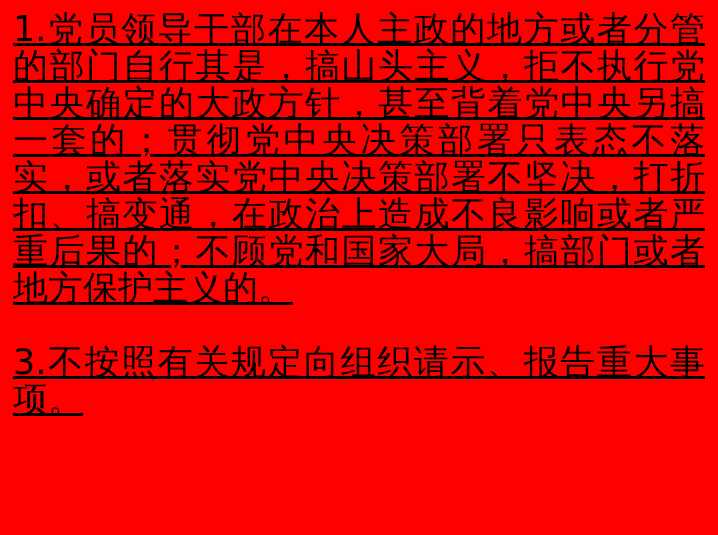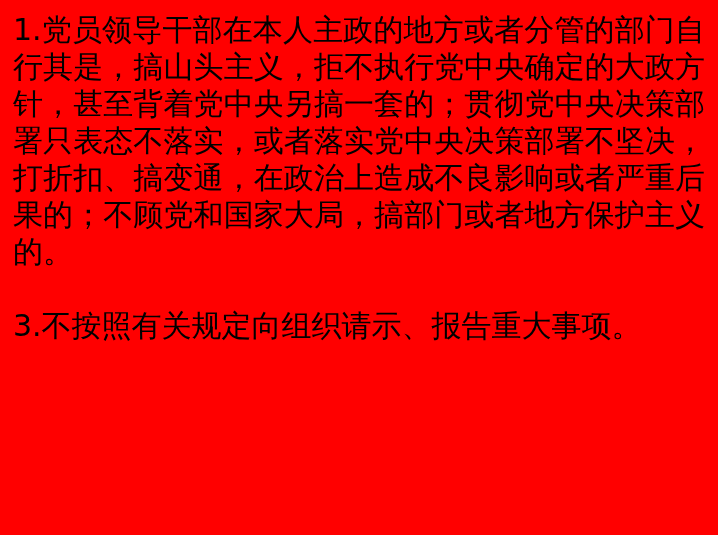--- a/index.html
+++ b/index.html
@@ -11,27 +11,28 @@
     height: 535px;
     background: #FF0000;
     overflow: hidden;
   }
   .slide {
     box-sizing: border-box;
     width: 718px;
     height: 535px;
     padding: 11px 13px 0 13px;
     font-family: "DejaVu Sans", "Liberation Sans", sans-serif;
-    font-size: 30px;
+    font-size: 35px;
     line-height: 37px;
     color: #000000;
     letter-spacing: 0px;
     text-align: justify;
     text-justify: inter-ideograph;
     word-break: break-all;
+    text-decoration: underline;
   }
   .slide p {
     margin: 0 0 37px 0;
   }
   .slide p:last-child {
     margin-bottom: 6px;
   }
 </style>
 </head>
 <body style="background: rgb(255, 0, 0);">

